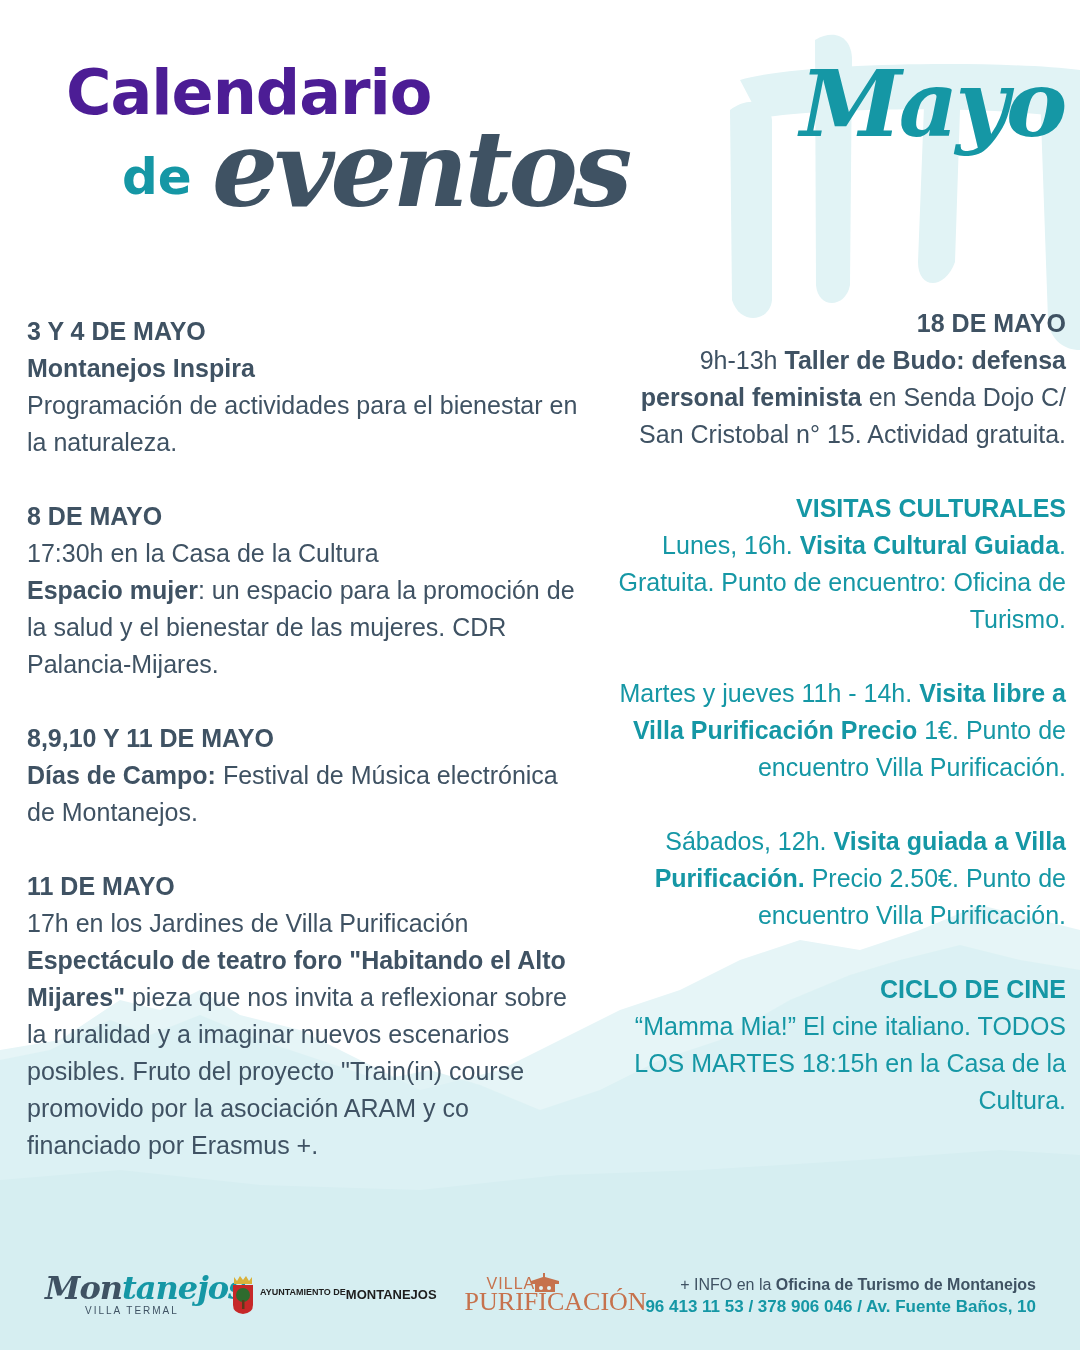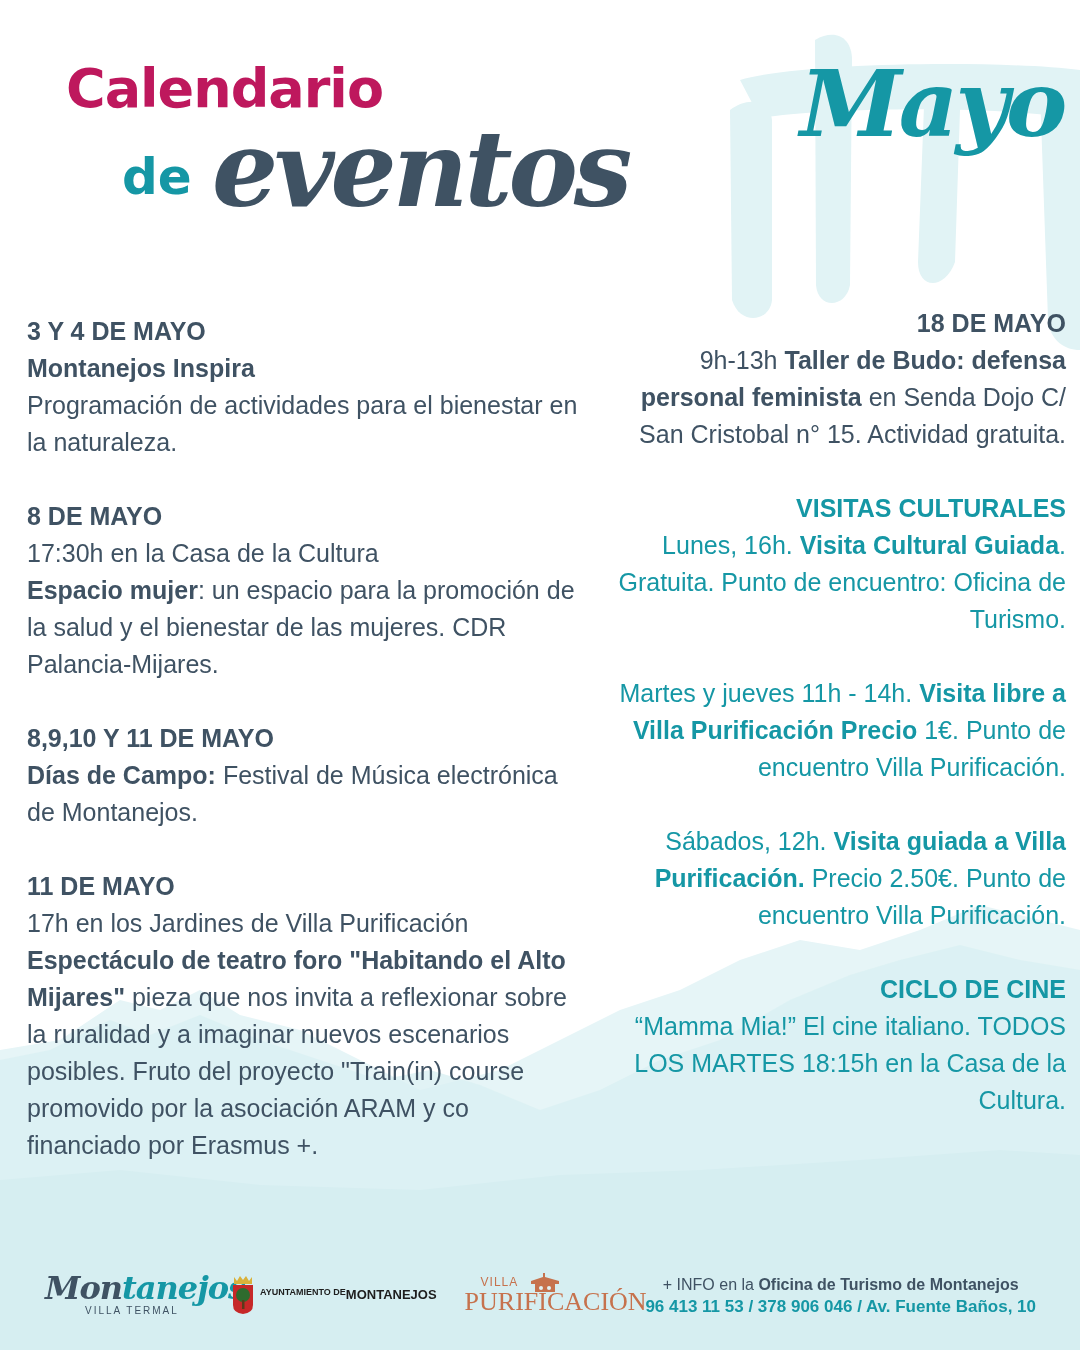--- a/index.html
+++ b/index.html
@@ -13,22 +13,22 @@
     }
     .bg-layer { position: absolute; inset: 0; z-index: 0; }
     .bg-layer svg { width: 100%; height: 100%; display: block; }
 
     .content { position: absolute; inset: 0; z-index: 1; }
 
     
     .title-main {
       position: absolute; left: 66px; top: 62px;
       font-family: "DejaVu Sans", sans-serif;
-      font-weight: bold; font-size: 54px; letter-spacing: -1px;
-      color: #be185d; line-height: 1;
+      font-weight: bold; font-size: 62px; letter-spacing: -1px;
+      color: #4c1d95; line-height: 1;
     }
     .title-de {
       position: absolute; left: 122px; top: 152px;
       font-family: "DejaVu Sans", sans-serif;
       font-weight: bold; font-size: 50px; color: #1597a5; line-height: 1;
     }
     .title-eventos {
       position: absolute; left: 212px; top: 118px;
       font-family: "DejaVu Serif", serif;
       font-style: italic; font-weight: bold; font-size: 104px;
@@ -63,25 +63,25 @@
     .logo-montanejos .word .b { color: #1597a5; }
     .logo-montanejos .sub {
       position: absolute; left: 40px; top: 34px; font-size: 10px; letter-spacing: 2px; color: #3f5263;
     }
     .logo-ayto { display: flex; align-items: center; gap: 5px; }
     .shield { width: 24px; height: 40px; position: relative; }
     .ayto-text { display: flex; flex-direction: row; font-weight: bold; color: #1d1d1d; line-height: 1.1; }
     .ayto-text .t1 { font-size: 9px; }
     .ayto-text .t2 { font-size: 13px; }
     .logo-villa { position: relative; width: 160px; height: 44px; color: #c6724d; }
-    .logo-villa .v1 { position: absolute; left: 18px; top: 2px; font-size: 12px; letter-spacing: 1px; }
+    .logo-villa .v1 { position: absolute; left: 24px; top: 2px; font-size: 16px; letter-spacing: 1px; }
     .logo-villa .v2 { position: absolute; left: 2px; top: 14px; font-family: "Liberation Serif", serif; font-size: 26px; letter-spacing: 0px; }
     .logo-villa .house { position: absolute; left: 66px; top: 0px; }
 
-    .footer-info { position: absolute; right: 44px; top: 1274px; text-align: center; font-size: 16px; line-height: 22px; }
+    .footer-info { position: absolute; right: 44px; top: 1274px; text-align: right; font-size: 16px; line-height: 22px; }
     .footer-info .l1 { color: #3f5263; }
     .footer-info .l1 .thin { font-weight: normal; }
     .footer-info .l2 { color: #1597a5; font-weight: bold; font-size: 17px; }
   </style>
 </head>
 <body>
 
 <div class="bg-layer">
   <svg viewBox="0 0 1080 1350" preserveAspectRatio="none">
 

